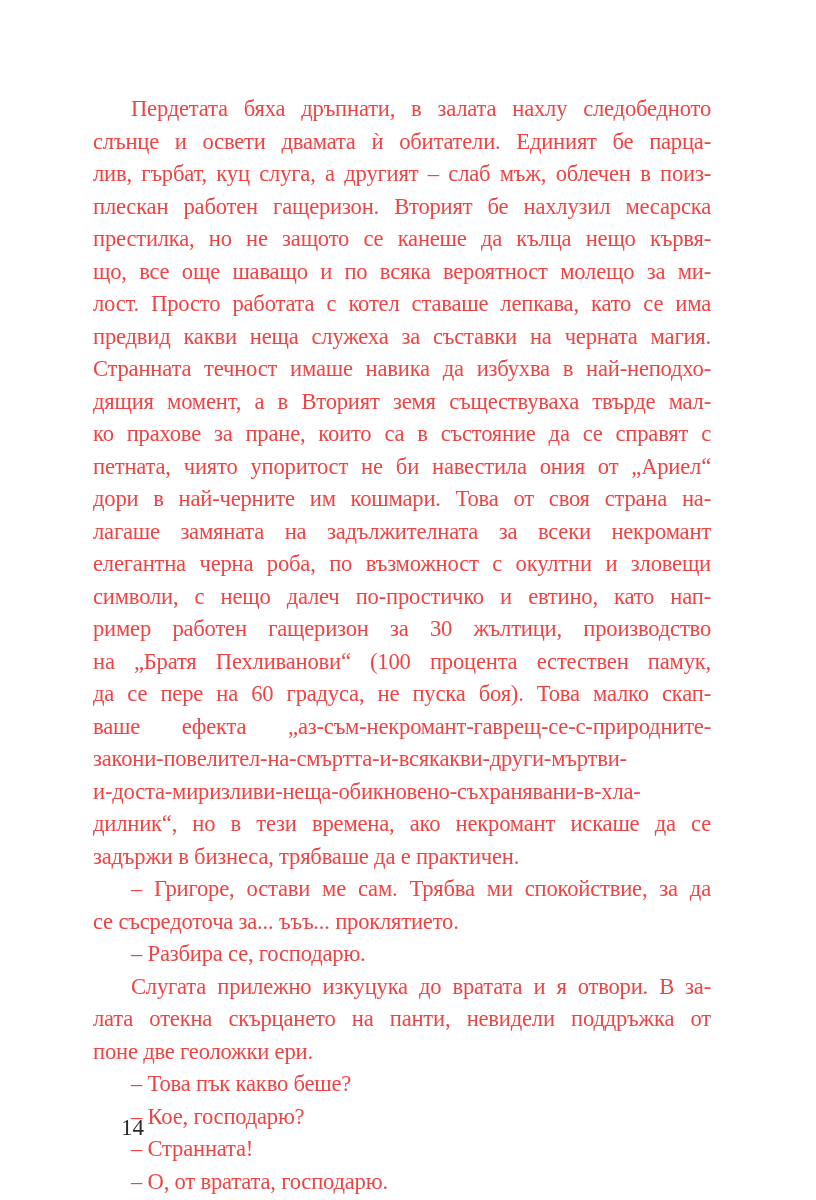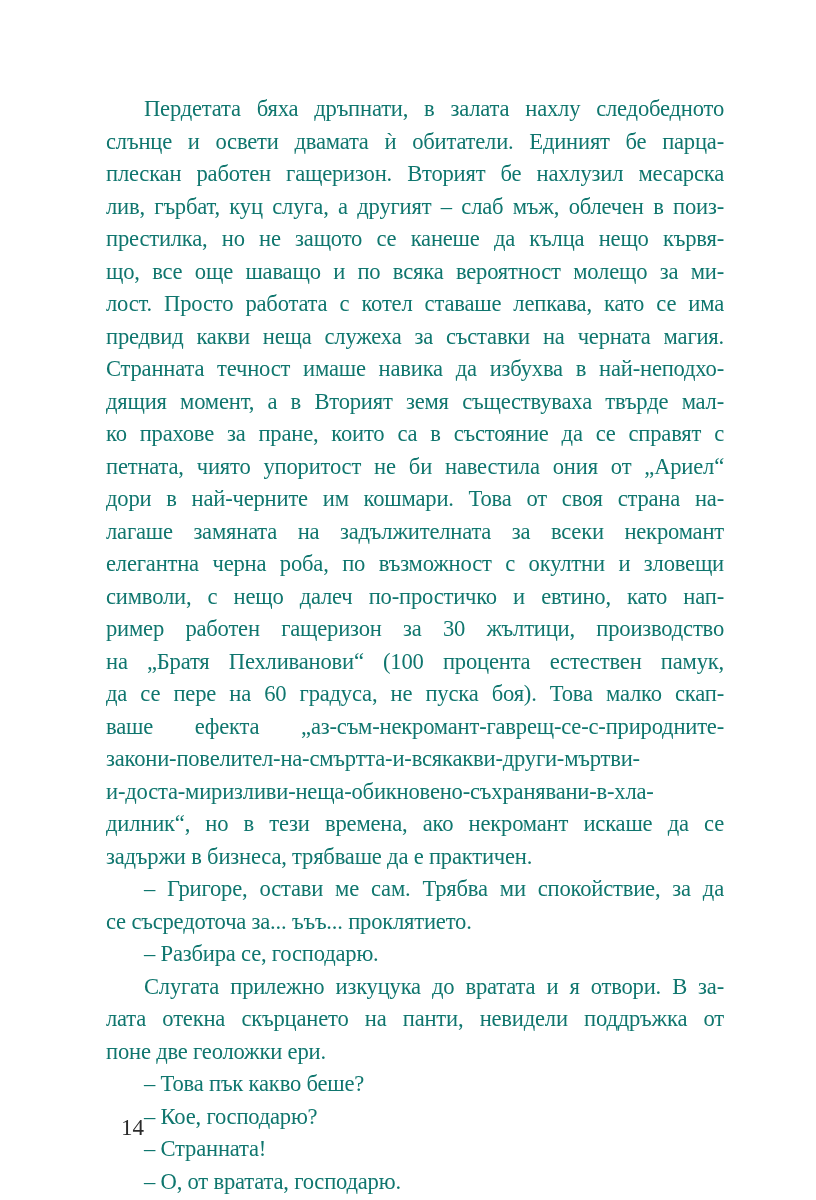--- a/index.html
+++ b/index.html
@@ -8,24 +8,24 @@
       background: #ffffff;
     }
     body {
       width: 816px;
       height: 1200px;
       position: relative;
       overflow: hidden;
     }
     .page {
       position: absolute;
-      left: 106px;
+      left: 93px;
       top: 93px;
       width: 618px;
-      color: #0f766e;
+      color: #ef4444;
       font-family: "Liberation Serif", "DejaVu Serif", serif;
       font-size: 22.6px;
       line-height: 32.5px;
       letter-spacing: -0.2px;
     }
     .line {
       display: block;
       text-align: justify;
       text-align-last: justify;
       white-space: nowrap;
@@ -47,22 +47,22 @@
     }
   </style>
 </head>
 <body>
 
 <div class="page">
 
   <div class="para-block">
     <span class="line indent">Пердетата бяха дръпнати, в залата нахлу следобедното</span>
     <span class="line">слънце и освети двамата ѝ обитатели. Единият бе парца-</span>
+    <span class="line">лив, гърбат, куц слуга, а другият – слаб мъж, облечен в поиз-</span>
     <span class="line">плескан работен гащеризон. Вторият бе нахлузил месарска</span>
-    <span class="line">лив, гърбат, куц слуга, а другият – слаб мъж, облечен в поиз-</span>
     <span class="line">престилка, но не защото се канеше да кълца нещо кървя-</span>
     <span class="line">що, все още шаващо и по всяка вероятност молещо за ми-</span>
     <span class="line">лост. Просто работата с котел ставаше лепкава, като се има</span>
     <span class="line">предвид какви неща служеха за съставки на черната магия.</span>
     <span class="line">Странната течност имаше навика да избухва в най-неподхо-</span>
     <span class="line">дящия момент, а в Вторият земя съществуваха твърде мал-</span>
     <span class="line">ко прахове за пране, които са в състояние да се справят с</span>
     <span class="line">петната, чиято упоритост не би навестила ония от „Ариел“</span>
     <span class="line">дори в най-черните им кошмари. Това от своя страна на-</span>
     <span class="line">лагаше замяната на задължителната за всеки некромант</span>

